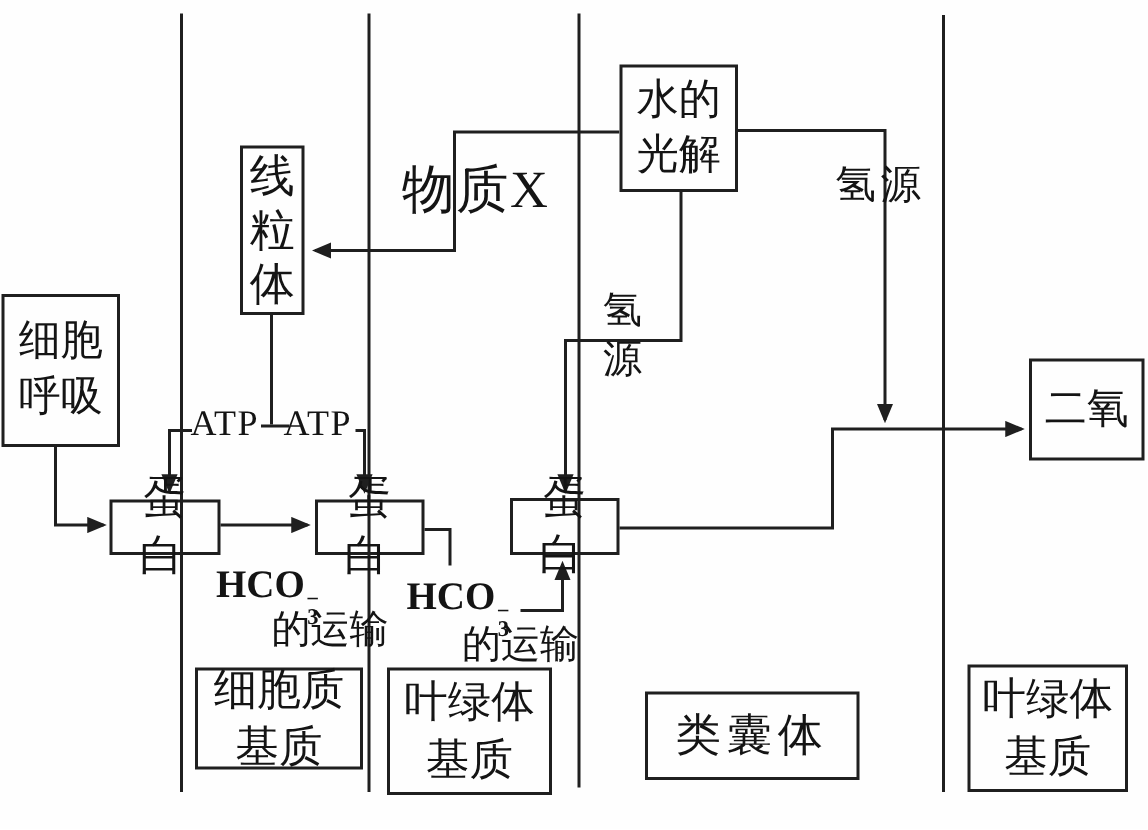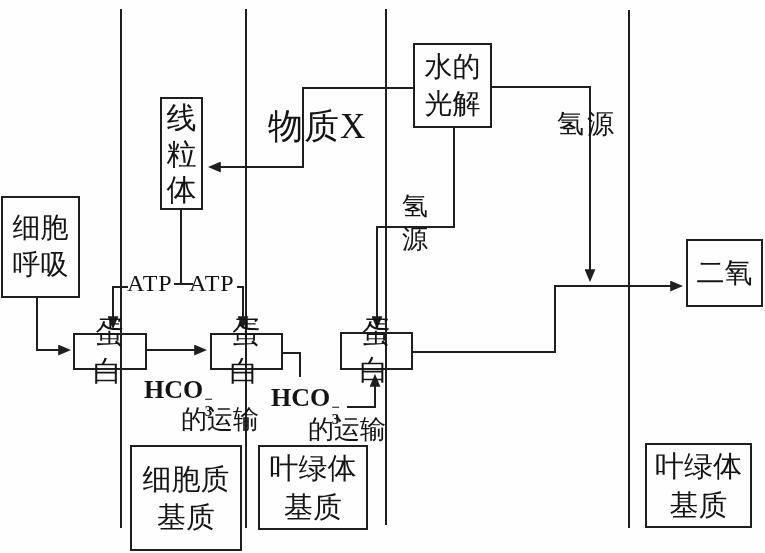--- a/index.html
+++ b/index.html
@@ -109,30 +109,33 @@
   </div>
 
   <div class="box transparent protein" style="left:340px;top:332px;width:73px;height:38px;">
     <span>蛋白</span>
   </div>
 
   <div class="box cjk-28" style="left:686px;top:239px;width:77px;height:68px;">
     <span>二氧</span>
   </div>
 
-  <div class="box cjk-29" style="left:130px;top:445px;width:112px;height:106px;">
+  <div class="box cjk-29" style="left:130px;top:445px;width:112px;height:68px;">
     <span>细胞质</span>
     <span>基质</span>
   </div>
 
   <div class="box cjk-29" style="left:258px;top:445px;width:110px;height:85px;">
     <span>叶绿体</span>
     <span>基质</span>
   </div>
 
+  <div class="box cjk-30" style="left:430px;top:461px;width:143px;height:59px;letter-spacing:4px;">
+    <span>类囊体</span>
+  </div>
 
   <div class="box cjk-29" style="left:645px;top:443px;width:107px;height:85px;">
     <span>叶绿体</span>
     <span>基质</span>
   </div>
 
   <div class="lbl subx" style="left:268px;top:108px;">物质X</div>
 
   <div class="lbl atp" style="left:127px;top:270px;">ATP</div>
 

